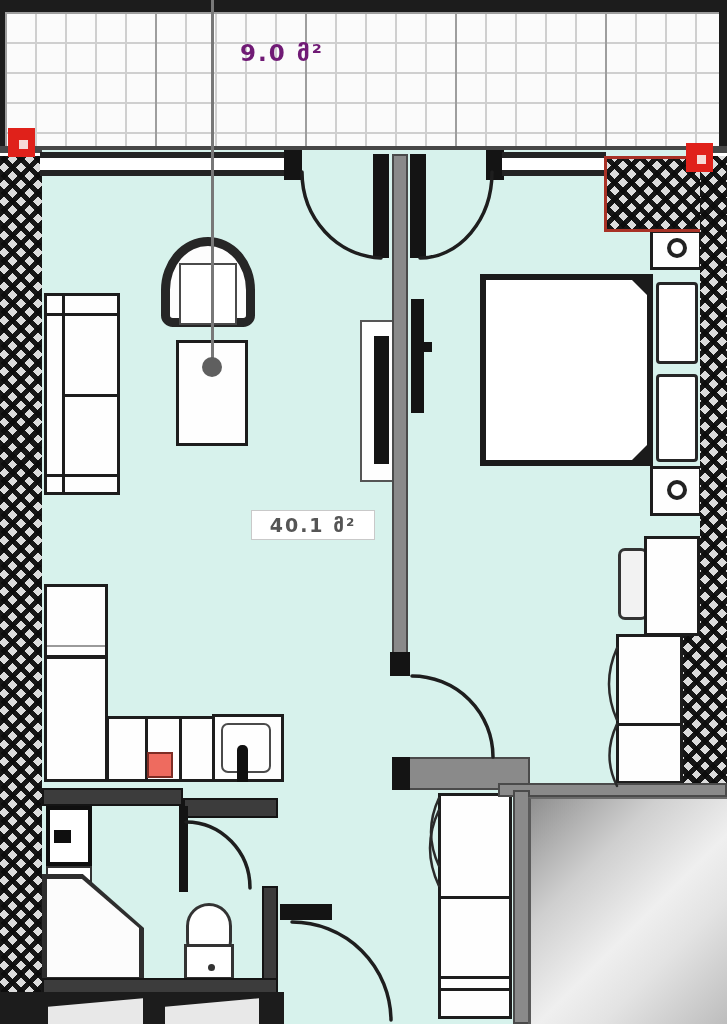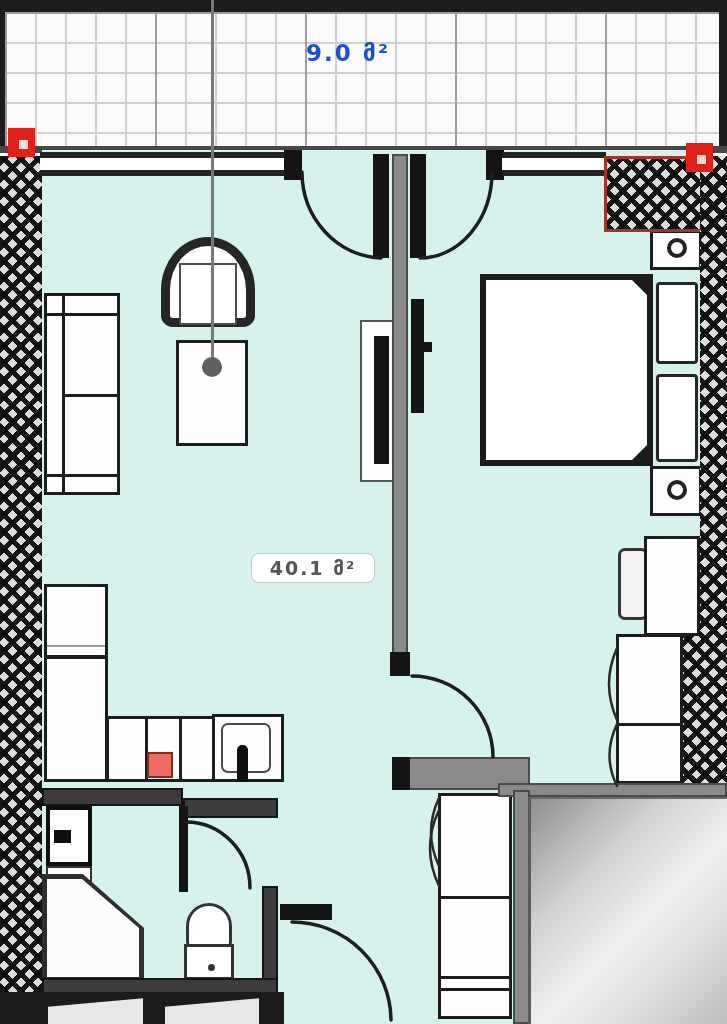--- a/index.html
+++ b/index.html
@@ -31,21 +31,21 @@
   .floor{background:var(--floor,#d7f2ec);}
   .win{background:#fff;border-top:6px solid #242424;border-bottom:6px solid #242424;box-sizing:border-box;}
   .wall-dark{background:#3c3c3c;border:2px solid #141414;box-sizing:border-box;}
   .wall-gray{background:var(--wall-gray,#8a8a8a);border:2px solid #4a4a4a;box-sizing:border-box;}
   .cap{background:#141414;}
   .furn{background:#fefefe;border:3px solid #1d1d1d;box-sizing:border-box;}
   .thin{border-width:2px;border-color:#555;}
   .lineH{background:#1d1d1d;height:3px;}
   .lineV{background:#1d1d1d;width:3px;}
 
-  .label-big{font-size:23px;font-weight:bold;color:#1d4ed8;letter-spacing:2px;text-align:right;}
+  .label-big{font-size:23px;font-weight:bold;color:#701a75;letter-spacing:2px;text-align:left;}
   .label-box{background:#ffffff;border:1px solid #c9c9c9;font-size:19px;font-weight:bold;color:#555;
              letter-spacing:2px;text-align:center;line-height:28px;}
 
   .marker{background:var(--marker-red,#e0211a);}
   .marker .inner{position:absolute;left:11px;top:12px;width:9px;height:9px;background:#f6dbd6;}
 
   .blur-area{
     background:linear-gradient(135deg,#8f8f8f 0%,#cfcfcf 30%,#efefef 55%,#e3e3e3 70%,#bdbdbd 100%);
     border-left:3px solid #5a5a5a;border-top:2px solid #6a6a6a;box-sizing:border-box;
   }
@@ -181,21 +181,21 @@
     <g fill="#1b1b1b">
       <polygon points="650,280 632,280 650,298"></polygon>
       <polygon points="650,460 632,460 650,442"></polygon>
     </g>
   </svg>
 
   <div class="abs" style="left:211px;top:0;width:3px;height:368px;background:#787878;"></div>
   <div class="abs" style="left:202px;top:357px;width:20px;height:20px;background:#5f5f5f;border-radius:50%;"></div>
 
   <div class="abs label-big" style="left:240px;top:40px;width:150px;">9.0 მ²</div>
-  <div class="abs label-box" style="left:251px;top:553px;width:122px;height:28px;border-radius:8px;">40.1 მ²</div>
+  <div class="abs label-box" style="left:251px;top:510px;width:122px;height:28px;">40.1 მ²</div>
 
   <div class="abs marker" style="left:8px;top:128px;width:27px;height:29px;">
       <div class="inner"></div>
     </div>
   <div class="abs marker" style="left:686px;top:143px;width:27px;height:29px;">
       <div class="inner"></div>
     </div>
 
 </div>
 

